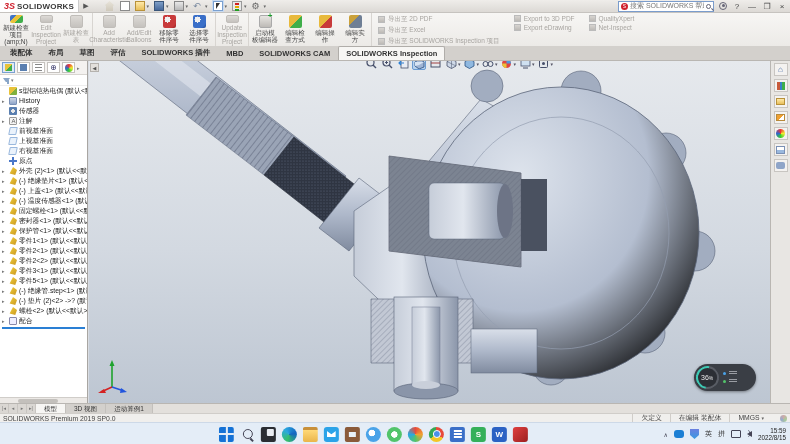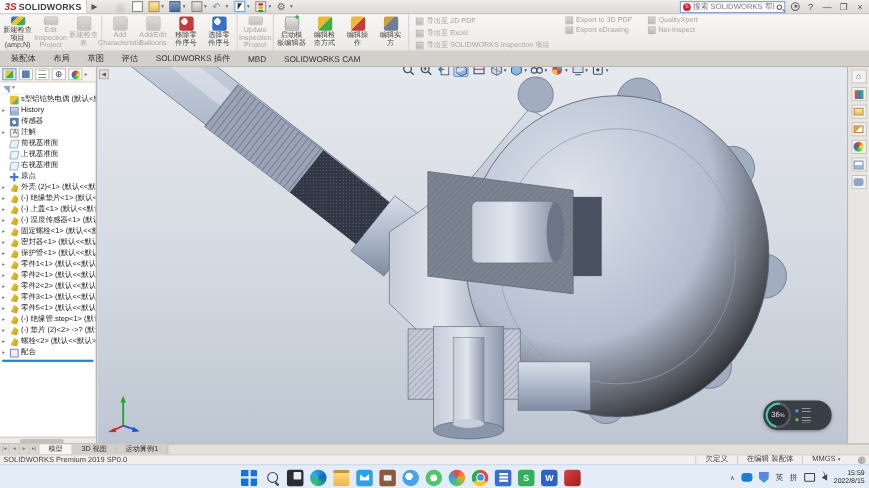--- a/index.html
+++ b/index.html
@@ -50,21 +50,21 @@
   .edit-method-icon{background:linear-gradient(135deg,#e8b93c 50%,#3fae4a 50%);}
   .edit-operation-icon{background:linear-gradient(135deg,#e8b93c 50%,#c83a3a 50%);}
   .edit-measure-icon{background:linear-gradient(135deg,#caa13a 40%,#6f7f95 40%);}
   .rexport{display:flex;gap:14px;padding:2px 6px;align-items:flex-start;}
   .rcol{display:flex;flex-direction:column;gap:2px;}
   .ritem{display:flex;align-items:center;gap:3px;color:#a8a5a1;white-space:nowrap;}
   .ritem .tic{width:7px;height:7px;background:linear-gradient(#d8d5d1,#bcb9b5);border:1px solid #bbb;flex:0 0 auto;}
 
   
   .cmdtabs{position:absolute;left:0;top:46px;width:790px;height:15px;background:#d3d0cc;border-bottom:1px solid #b9b6b2;display:flex;align-items:flex-end;padding-left:2px;font-size:7.5px;}
-  .ctab{padding:2px 7px 2px;color:#333;border:1px solid transparent;border-bottom:none;}
+  .ctab{padding:2px 7px 2px;color:#333;border:1px solid transparent;border-bottom:none;font-weight:bold;}
   .ctab.active{background:#f7f6f4;border-color:#b0ada9;border-radius:2px 2px 0 0;}
 
   
   .fmpanel{position:absolute;left:0;top:61px;width:88px;bottom:41px;background:#fff;border-right:1px solid #a9a6a2;overflow:hidden;}
   .fmtabs{height:14px;display:flex;align-items:center;gap:2px;border-bottom:1px solid #d8d5d1;background:#f4f2f0;padding:0 2px;}
   .fmtab{width:13px;height:11px;border:1px solid #c5c2be;background:#fff;position:relative;}
   .fmtab.sel{border-color:#7aa0d0;background:#dce9f7;}
   .fm-ic-tree{background:linear-gradient(135deg,#e8c23a 50%,#3fae4a 50%);width:7px;height:7px;position:absolute;left:2px;top:1px;}
   .fm-ic-prop{background:#5a7fb0;width:7px;height:7px;position:absolute;left:2px;top:1px;}
   .fm-ic-cfg{background:repeating-linear-gradient(#888 0 1px,#fff 1px 3px);width:7px;height:7px;position:absolute;left:2px;top:1px;}
@@ -304,20 +304,21 @@
     <div class="ctab idle"><span>草图</span></div>
 
     <div class="ctab idle"><span>评估</span></div>
 
     <div class="ctab idle"><span>SOLIDWORKS 插件</span></div>
 
     <div class="ctab idle"><span>MBD</span></div>
 
     <div class="ctab idle"><span>SOLIDWORKS CAM</span></div>
 
+    <div class="ctab active"><span>SOLIDWORKS Inspection</span></div>
   </div>
 
 <div class="fmpanel">
   <div class="fmtabs">
     <span class="fmtab sel">
         <span class="fm-ic-tree"></span>
       </span>
     <span class="fmtab">
         <span class="fm-ic-prop"></span>
       </span>

